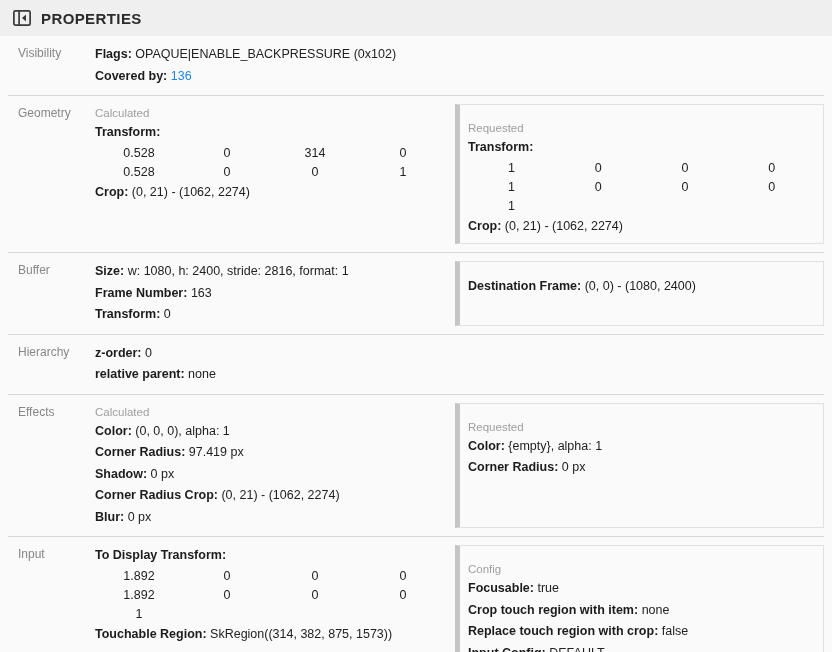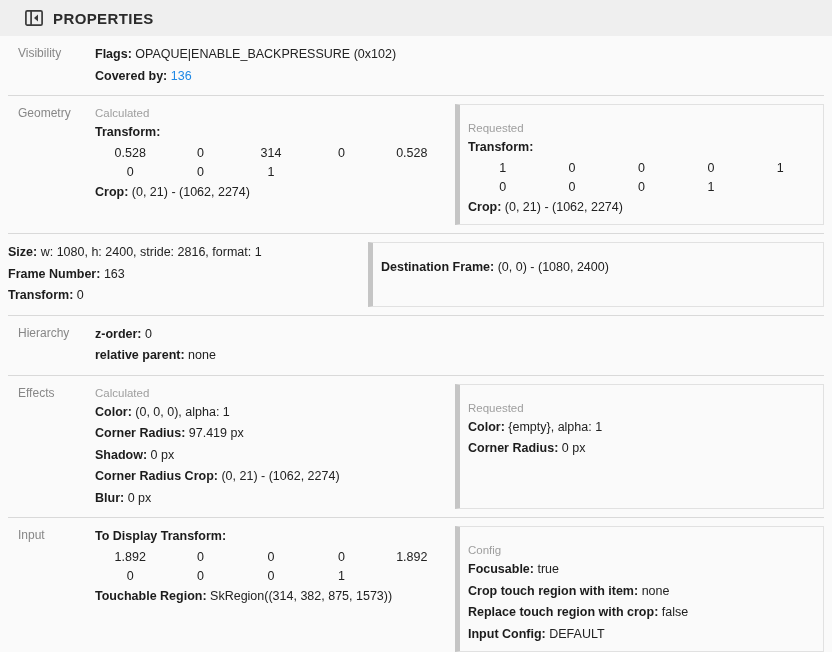--- a/index.html
+++ b/index.html
@@ -6,21 +6,21 @@
   body {
     width:832px; height:652px; overflow:hidden;
     background:#fafafa;
     font-family:"Liberation Sans", sans-serif;
     font-size:12.5px; color:#222222;
     -webkit-font-smoothing:antialiased;
   }
   .header {
     height:36px; background:#efefef;
     display:flex; align-items:center; gap:9px;
-    padding:0 24px; box-sizing:border-box;
+    padding:0 12px; box-sizing:border-box;
   }
   .icon-btn { width:20px; height:20px; display:flex; align-items:center; justify-content:center; cursor:pointer; }
   .title { font-size:15px; font-weight:700; color:#2b2b2b; letter-spacing:0.4px; }
 
   .section {
     display:flex; align-items:stretch;
     margin:0 8px; padding:8px 0;
     border-bottom:1px solid #d9d9d9;
   }
   .section:last-child { border-bottom:none; }
@@ -31,21 +31,21 @@
   .sec-main { width:352px; flex-shrink:0; box-sizing:border-box; }
   .sec-side { flex:1; margin-left:8px; display:flex; flex-direction:column; }
   .panel {
     flex:1; box-sizing:border-box;
     border:1px solid #e1e1e1; border-left:5px solid #c5c5c5;
     padding:14px 8px 6px 8px; background:#fafafa;
   }
   .row { line-height:21.5px; color:#222; white-space:nowrap; }
   .row b { color:#1c1c1c; }
   .group-label { font-size:11.5px; color:#9e9e9e; line-height:17px; padding-top:1px; }
-  .matrix { display:grid; grid-template-columns:1fr 1fr 1fr 1fr 1fr; }
+  .matrix { display:grid; grid-template-columns:1fr 1fr 1fr 1fr; }
   .cell { text-align:center; line-height:19px; }
   .link { color:#1e88e5; text-decoration:none; cursor:pointer;margin-top:48px; }
 </style>
 </head>
 <body>
 
 <div class="header">
   <span class="icon-btn">
     <svg width="20" height="20" viewBox="0 0 20 20">
       <rect x="1.9" y="2.9" width="16.2" height="14.2" rx="1.4" fill="none" stroke="#3a3a3a" stroke-width="1.7"></rect>
@@ -98,20 +98,21 @@
           <div class="cell">0</div>
           <div class="cell">0</div>
           <div class="cell">1</div>
         </div>
         <div class="row"><b>Crop:</b> <span>(0, 21) - (1062, 2274)</span></div>
       </div>
     </div>
   </div>
 
   <div class="section">
+    <div class="sec-label">Buffer</div>
     <div class="sec-main">
       <div class="row"><b>Size:</b> <span>w: 1080, h: 2400, stride: 2816, format: 1</span></div>
       <div class="row"><b>Frame Number:</b> <span>163</span></div>
       <div class="row"><b>Transform:</b> <span>0</span></div>
     </div>
     <div class="sec-side">
       <div class="panel">
         <div class="row"><b>Destination Frame:</b> <span>(0, 0) - (1080, 2400)</span></div>
       </div>
     </div>

